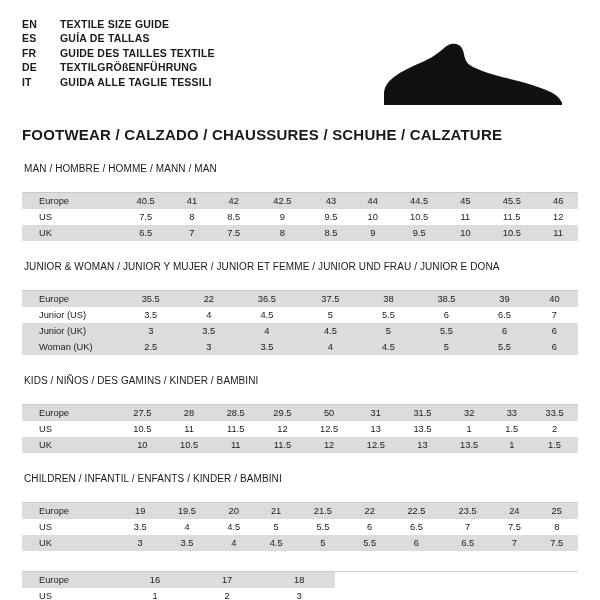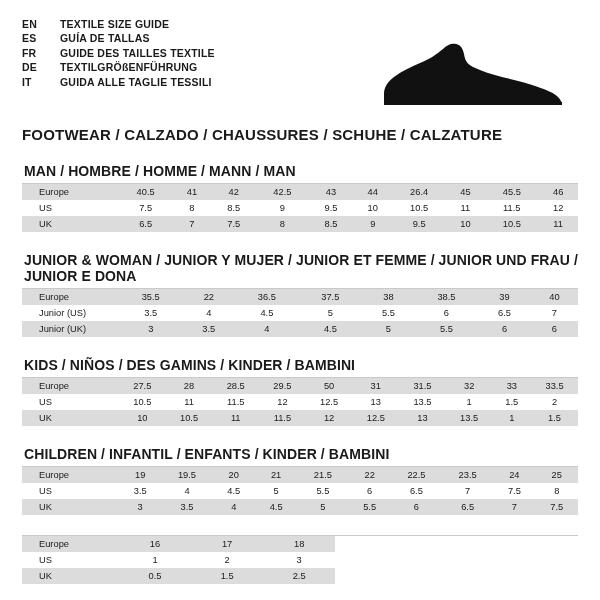--- a/index.html
+++ b/index.html
@@ -60,23 +60,23 @@
     font-weight: bold;
     margin-top: 14px;
     letter-spacing: 0.2px;
   }
 
   
   .group {
     margin-top: 20px;
   }
   .group-title {
-    font-size: 14px;
-    font-weight: bold;
-    padding: 0 0 4px 2px;
+    font-size: 10px;
+    font-weight: normal;
+    padding: 0 0 18px 2px;
     letter-spacing: 0.1px;
   }
   .rule {
     height: 1px;
     background: #c9c9c9;
     margin-bottom: 0;
   }
   table.sizes {
     border-collapse: collapse;
     width: 100%;
@@ -155,21 +155,21 @@
     <table class="sizes">
       <tbody>
         <tr class="shaded">
           <td class="rowlabel">Europe</td>
           <td>40.5</td>
           <td>41</td>
           <td>42</td>
           <td>42.5</td>
           <td>43</td>
           <td>44</td>
-          <td>26.4</td>
+          <td>44.5</td>
           <td>45</td>
           <td>45.5</td>
           <td>46</td>
         </tr>
         <tr class="plain">
           <td class="rowlabel">US</td>
           <td>7.5</td>
           <td>8</td>
           <td>8.5</td>
           <td>9</td>
@@ -228,20 +228,31 @@
           <td class="rowlabel">Junior (UK)</td>
           <td>3</td>
           <td>3.5</td>
           <td>4</td>
           <td>4.5</td>
           <td>5</td>
           <td>5.5</td>
           <td>6</td>
           <td>6</td>
         </tr>
+        <tr class="shaded">
+          <td class="rowlabel">Woman (UK)</td>
+          <td>2.5</td>
+          <td>3</td>
+          <td>3.5</td>
+          <td>4</td>
+          <td>4.5</td>
+          <td>5</td>
+          <td>5.5</td>
+          <td>6</td>
+        </tr>
       </tbody>
     </table>
   </div>
 
   <div class="group">
     <div class="group-title">KIDS / NIÑOS / DES GAMINS / KINDER / BAMBINI</div>
     <div class="rule"></div>
     <table class="sizes">
       <tbody>
         <tr class="shaded">

